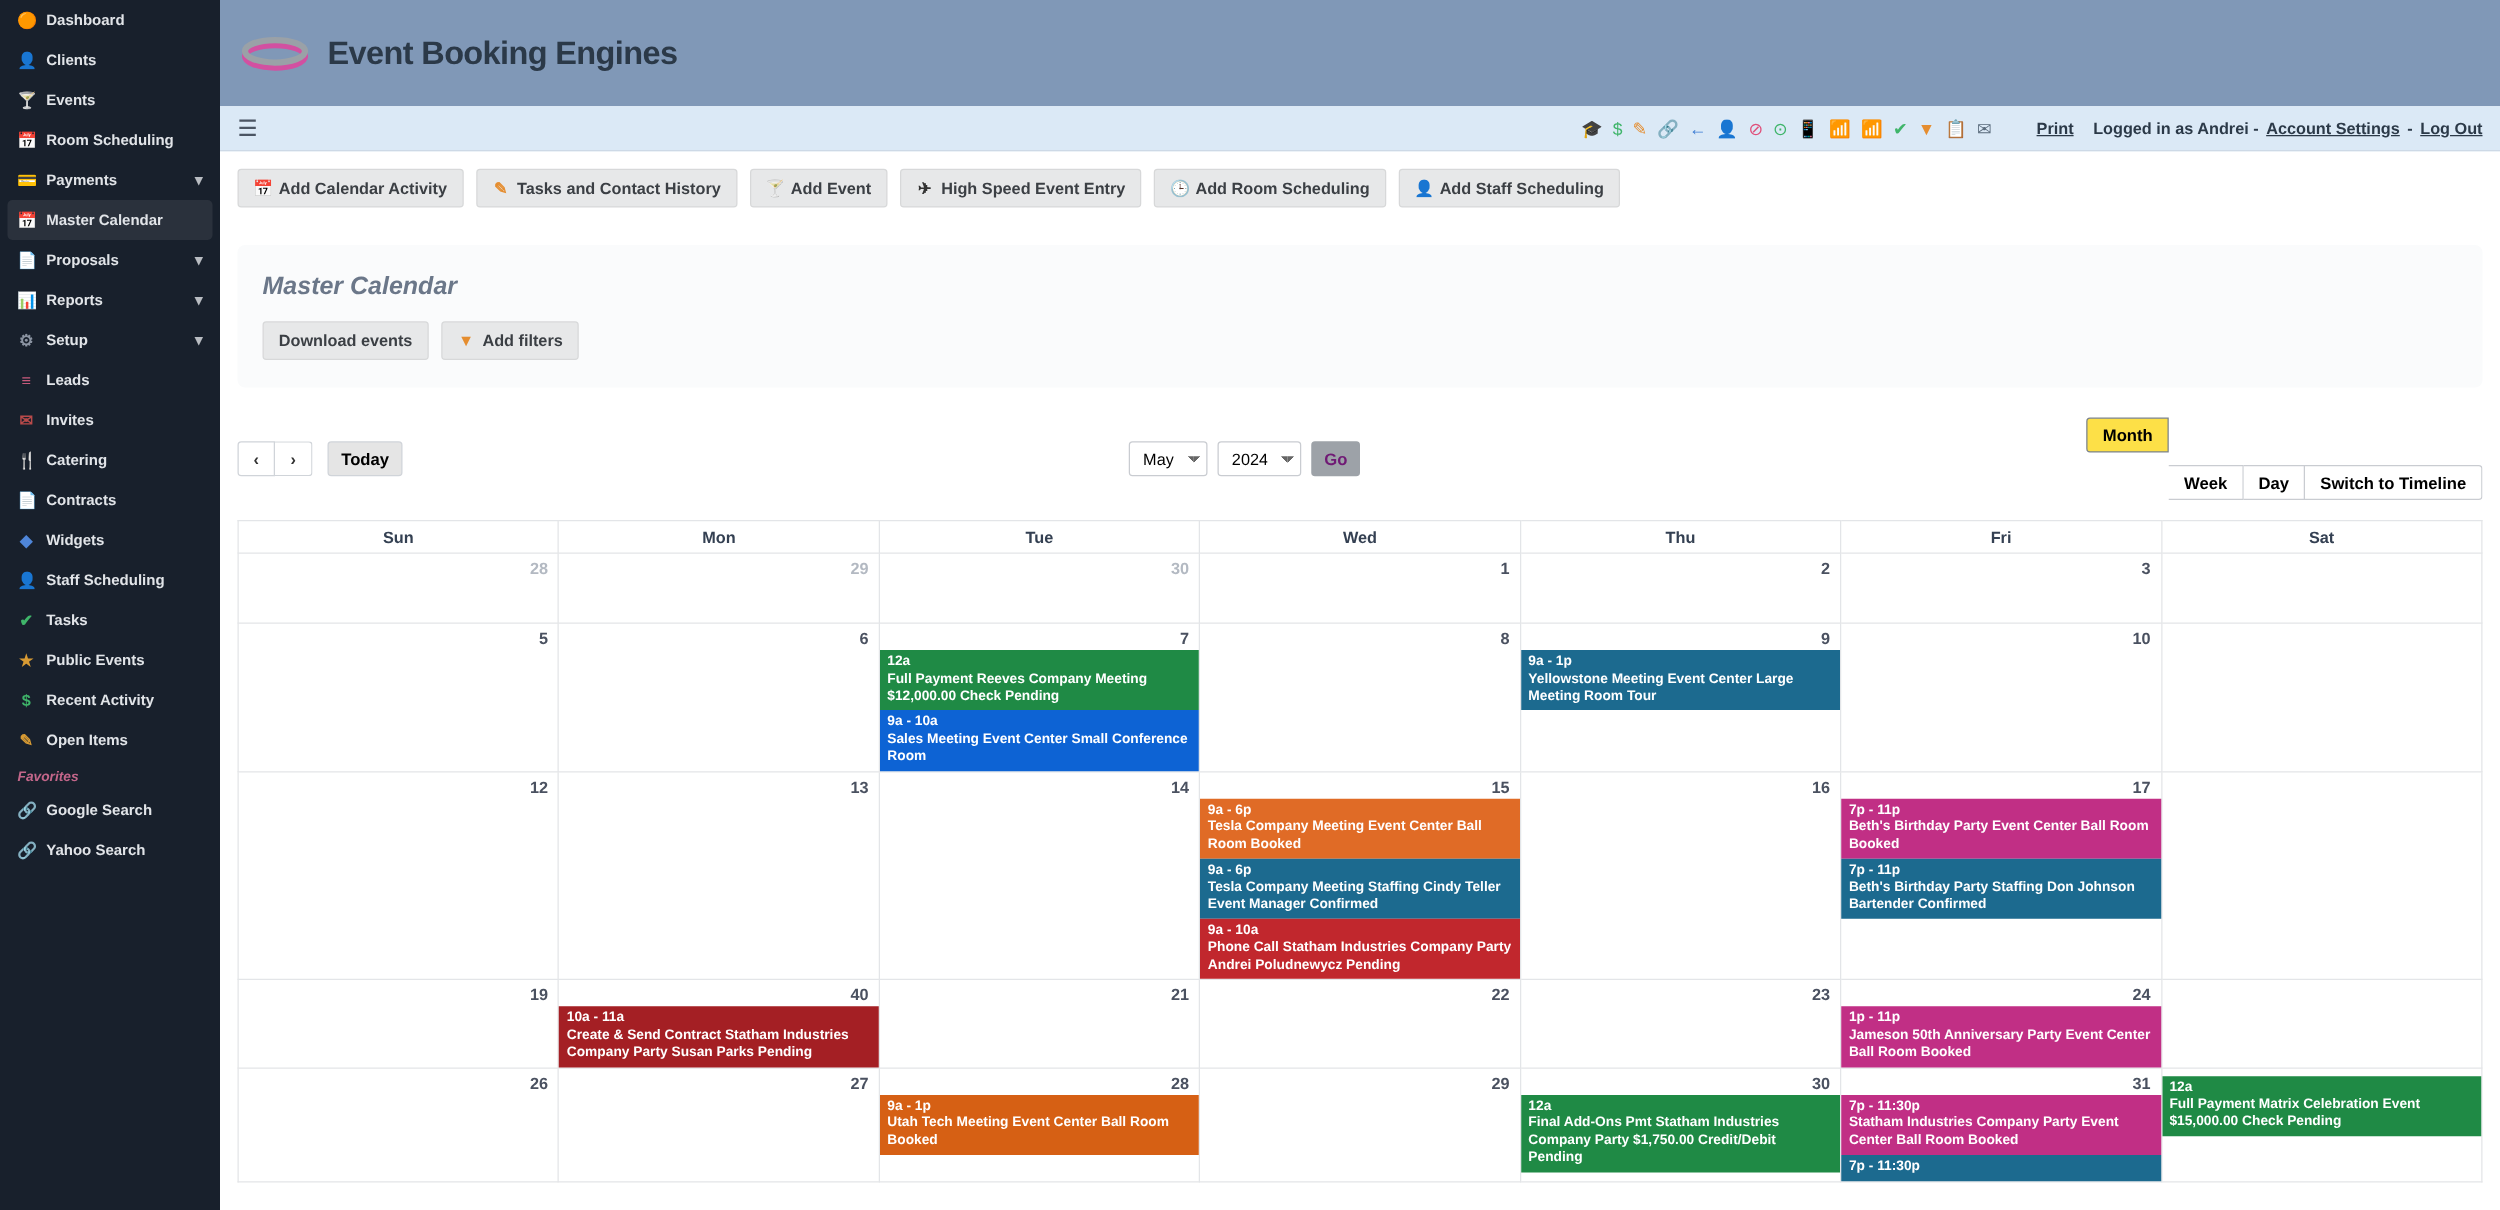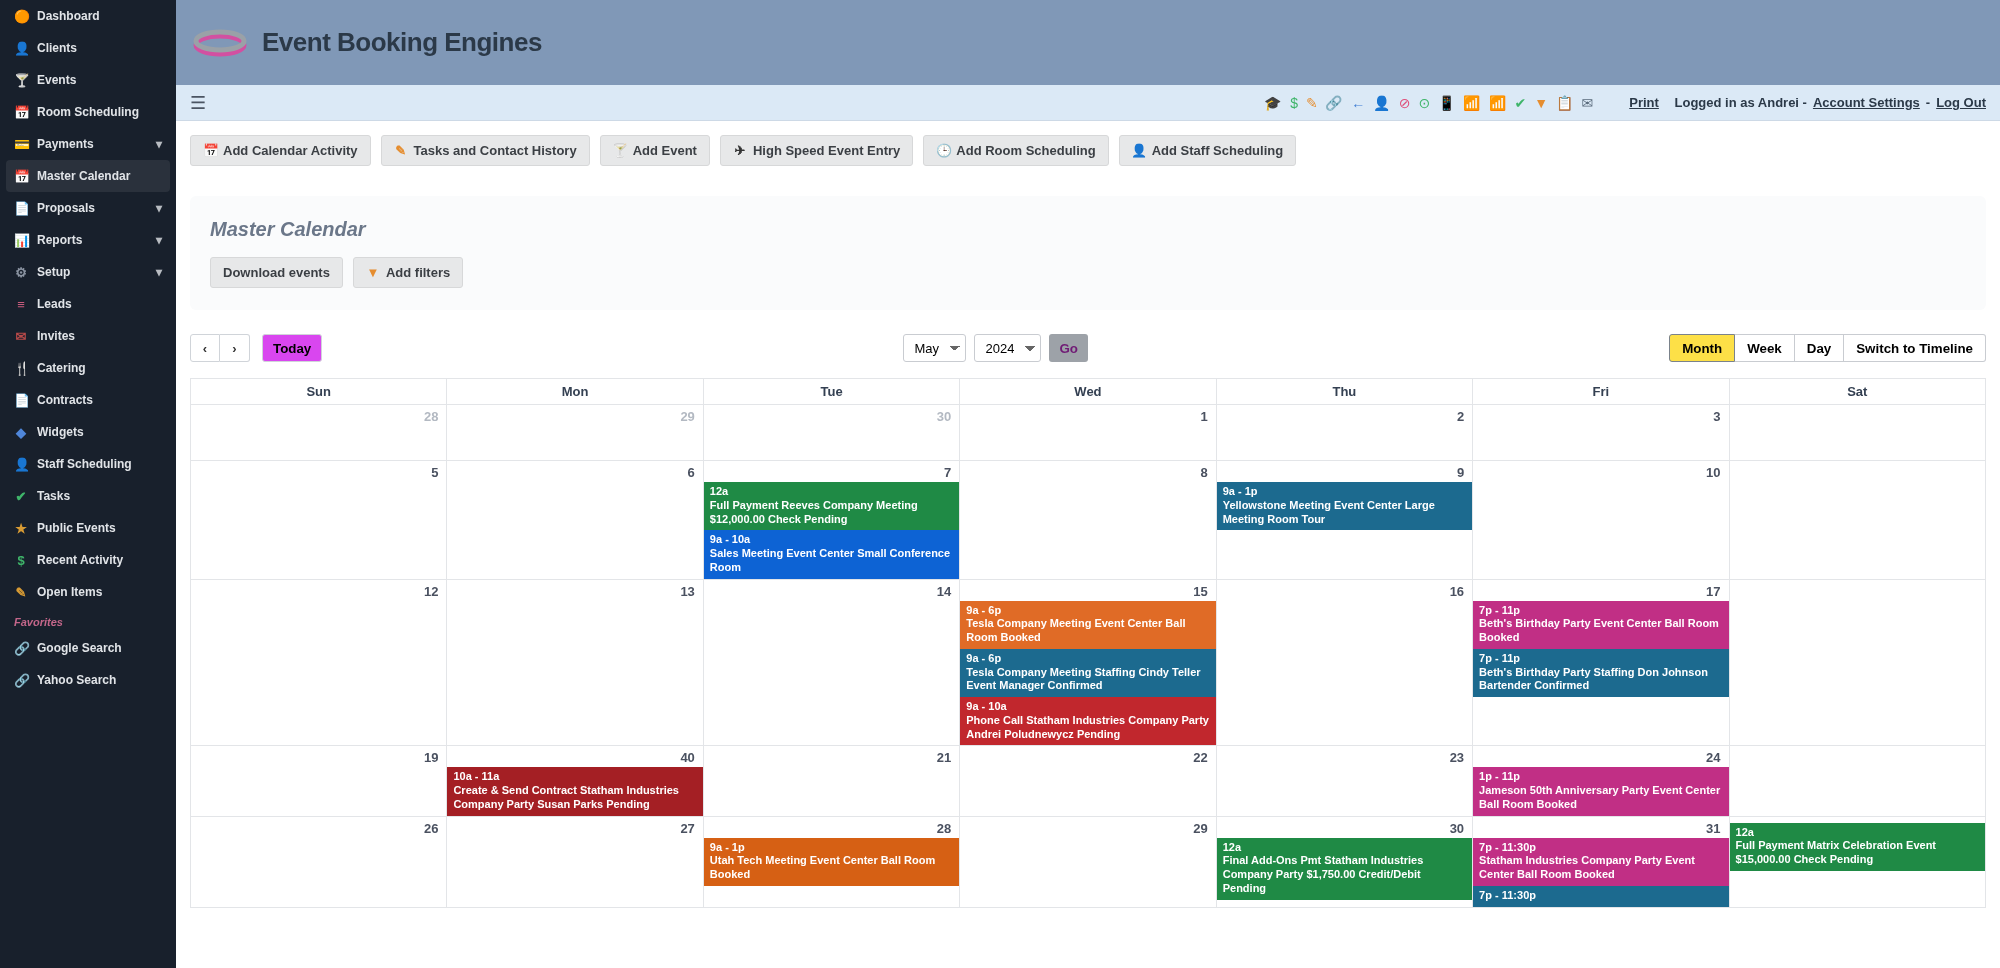--- a/index.html
+++ b/index.html
@@ -136,21 +136,21 @@
     border: 1px solid #d0d4d9;
     background: #fff;
     width: 30px; height: 28px;
     display: flex; align-items: center; justify-content: center;
     cursor: pointer; font-weight: bold;
   }
   .nav-btn:first-child { border-radius: 3px 0 0 3px; }
   .nav-btn:nth-child(2) { border-radius: 0 3px 3px 0; border-left: none; }
   .today-btn {
     margin-left: 12px;
-    border: 1px solid #d0d4d9; background: #d946ef;
+    border: 1px solid #d0d4d9; background: #e5e5e5;
     height: 28px; padding: 0 10px; border-radius: 3px;
     font-weight: 700; cursor: pointer;
   }
   .cal-toolbar .center { flex: 1; display: flex; justify-content: center; gap: 8px; }
   .sel {
     border: 1px solid #c9ccd1; background: #fff; height: 28px;
     padding: 0 26px 0 10px; border-radius: 3px; appearance: none;
     font-family: inherit; font-size: 13px; cursor: pointer;
     background-image: linear-gradient(45deg, transparent 50%, #666 50%),
                       linear-gradient(135deg, #666 50%, transparent 50%);
@@ -163,21 +163,21 @@
     padding: 0 10px; border-radius: 3px; font-weight: 700; cursor: pointer;
   }
   .viewgrp { display: flex; }
   .view-btn {
     border: 1px solid #c9ccd1; background: #fff; height: 28px;
     padding: 0 12px; cursor: pointer; font-weight: 700;
   }
   .view-btn.active { background: #fde047; border-color: #7a828b; }
   .view-btn:first-child { border-radius: 3px 0 0 3px; }
   .view-btn:last-child { border-radius: 0 3px 3px 0; }
-  .view-btn + .view-btn { border-left: none; }
+  .view-btn + .view-btn { border-left: none; margin-top: 38px; }
 
   .cal-table {
     width: 100%;
     border-collapse: collapse;
     table-layout: fixed;
   }
   .cal-table th {
     border: 1px solid #e3e5e8;
     text-align: center;
     padding: 5px 8px;

